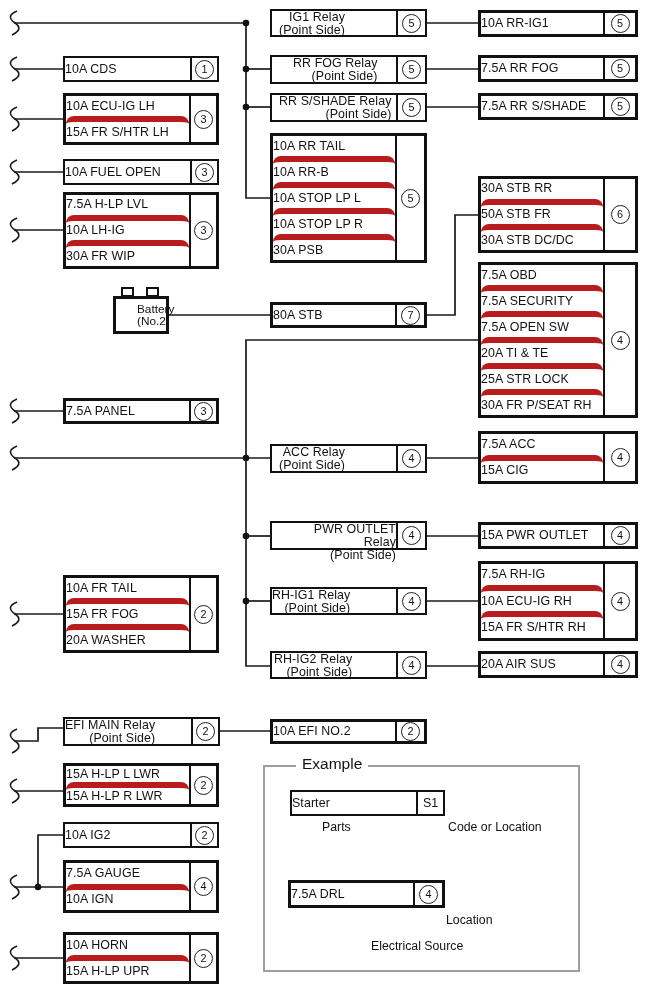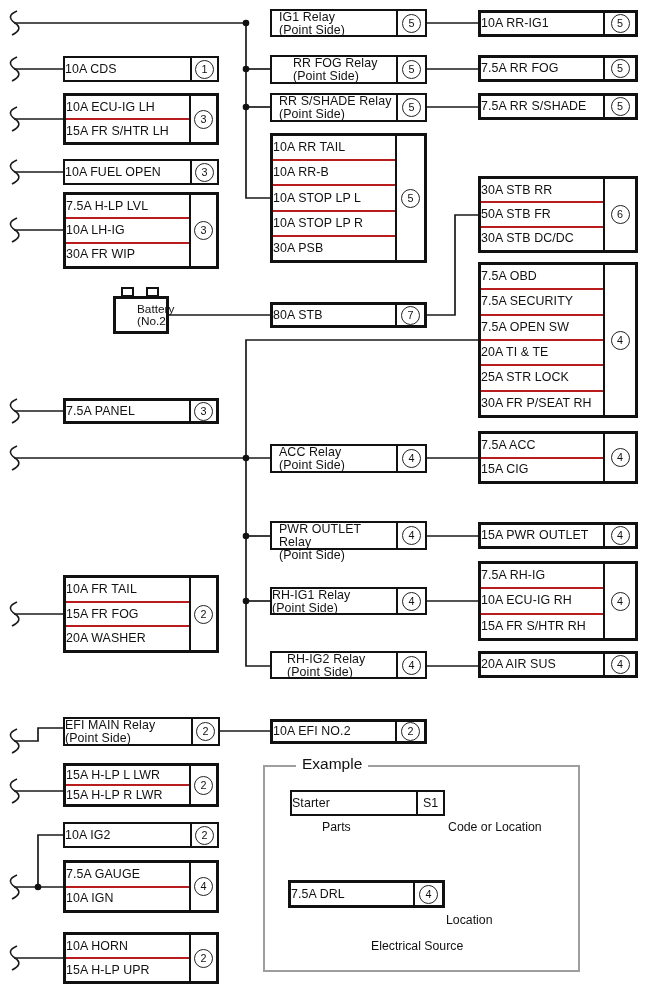--- a/index.html
+++ b/index.html
@@ -4,24 +4,24 @@
 <style>
   html,body{margin:0;padding:0;background:#fff;}
   .stage{position:relative;width:645px;height:1000px;background:#fff;overflow:hidden;
          font-family:"Liberation Sans",sans-serif;color:#111;}
   svg.wires{position:absolute;left:0;top:0;pointer-events:none;}
   .box{position:absolute;display:flex;background:#fff;box-sizing:border-box;}
   .b2  {border:2px solid #111;}
   .b25 {border:2.5px solid #111;}
   .b3  {border:3px solid #111;}
   .b35 {border:3.5px solid #111;}
-  .rows{flex:1;display:flex;flex-direction:column;min-width:0;}
+  .rows{flex:1;display:flex;flex-direction:column;min-width:0;text-align:right;}
   .row{flex:1;display:flex;align-items:center;font-size:12.4px;
        line-height:13px;white-space:pre-line;letter-spacing:0.1px;}
-  .row + .row{border-top:2px solid #b91c1c;}
+  .row + .row{border-top:6px solid #b91c1c;border-radius:8px;}
   .numcell{display:flex;align-items:center;justify-content:center;border-left:2px solid #111;}
   .colL .numcell{width:25px;}
   .colM .numcell{width:27px;}
   .colR .numcell{width:30px;}
   .circ{display:inline-flex;width:17px;height:17px;border:1.4px solid #222;border-radius:50%;
         align-items:center;justify-content:center;font-size:10.8px;line-height:1;background:#fff;}
   .plaincode{font-size:12.4px;}
   .battery{position:absolute;left:113px;top:296px;width:56px;height:38px;border:3px solid #111;
            box-sizing:border-box;display:flex;align-items:center;background:#fff;}
   .battery .lbl{font-size:11.8px;line-height:12.5px;padding-left:21px;white-space:pre-line;}
@@ -293,21 +293,21 @@
         <div class="row" style="padding-left:0">RH-IG1 Relay
 (Point Side)</div>
       </div>
     <div class="numcell">
         <span class="circ">4</span>
       </div>
   </div>
 
   <div class="box b2 colM" style="left:270px;top:651px;width:157px;height:28px">
     <div class="rows">
-        <div class="row" style="padding-left:15px">RH-IG2 Relay
+        <div class="row" style="padding-left:2px">RH-IG2 Relay
 (Point Side)</div>
       </div>
     <div class="numcell">
         <span class="circ">4</span>
       </div>
   </div>
 
   <div class="box b35 colM" style="left:270px;top:719px;width:157px;height:25px">
     <div class="rows">
         <div class="row">10A EFI NO.2</div>

